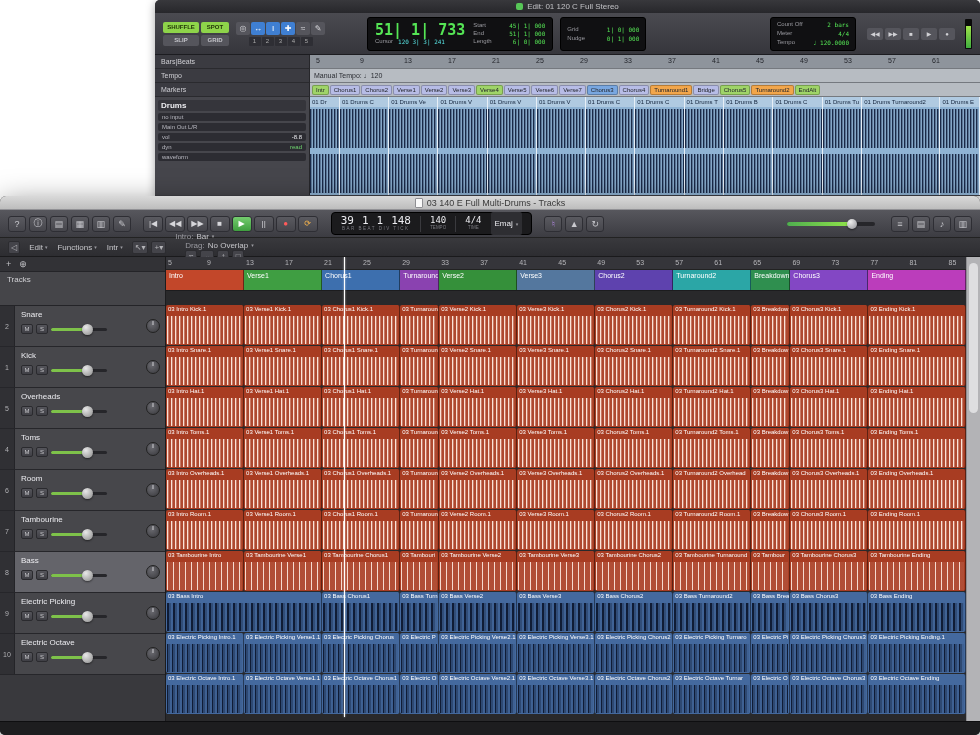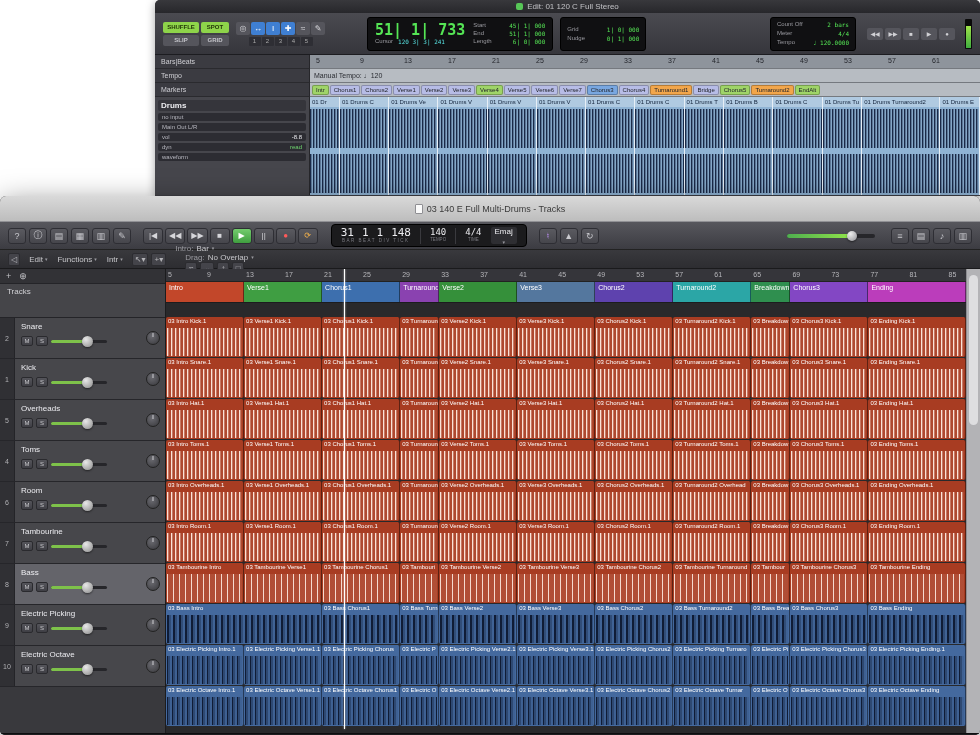--- a/index.html
+++ b/index.html
@@ -52,39 +52,39 @@
 .pt-regions{display:flex;height:100%;}
 .pt-region{position:relative;border-right:1px solid #e6eef6;overflow:hidden;}
 .pt-region-label{display:block;font-size:6px;color:#14243c;background:rgba(255,255,255,.3);white-space:nowrap;overflow:hidden;padding:0 2px;height:10px;line-height:10px;}
 .pt-wave{position:absolute;left:0;right:0;top:12px;bottom:2px;background:
  repeating-linear-gradient(90deg,rgba(16,30,60,.92) 0 1px,rgba(16,30,60,.4) 1px 2px,rgba(16,30,60,.08) 2px 3px),
  repeating-linear-gradient(90deg,rgba(16,30,60,.92) 0 1px,rgba(16,30,60,.4) 1px 2px,rgba(16,30,60,.08) 2px 3px);
  background-size:100% 47%,100% 47%;background-position:0 0,0 100%;background-repeat:no-repeat;}
 
 
 #lg{position:absolute;left:0;top:196px;width:980px;height:539px;border-radius:6px 6px 5px 5px;box-shadow:0 8px 30px rgba(0,0,0,.5);background:#2b2b2d;overflow:hidden;}
-.lg-title{height:26px;background:linear-gradient(#d9d9d9,#bdbdbd);display:flex;align-items:center;justify-content:center;gap:4px;font-size:9px;color:#3a3a3a;border-bottom:1px solid #919195;}
+.lg-title{height:14px;background:linear-gradient(#d9d9d9,#bdbdbd);display:flex;align-items:center;justify-content:center;gap:4px;font-size:9px;color:#3a3a3a;border-bottom:1px solid #919195;}
 .lg-title .doc{width:8px;height:10px;background:#fafafa;border:1px solid #8f8f93;border-radius:1px;}
 .lg-toolbar{height:28px;background:linear-gradient(#57575d,#3c3c42);display:flex;align-items:center;padding:0 8px;gap:4px;border-bottom:1px solid #222;}
 .lg-ticon{width:18px;height:16px;display:flex;align-items:center;justify-content:center;color:#c9c9ce;font-size:9px;background:linear-gradient(#5a5a60,#46464c);border:1px solid #2e2e34;border-radius:3px;}
 .lg-ticon.purple{color:#b48ae8;}
 .lg-trans{display:flex;gap:2px;align-items:center;margin-left:8px;}
 .lg-tbtn{min-width:20px;height:16px;padding:0 3px;display:flex;align-items:center;justify-content:center;color:#d6d6da;font-size:8px;background:linear-gradient(#5a5a60,#46464c);border:1px solid #2e2e34;border-radius:3px;}
 .lg-tbtn.play{background:linear-gradient(#74cc6e,#3f9e3f);color:#fff;}
 .lg-tbtn.rec{color:#ff5a5a;}
 .lg-tbtn.cyc{color:#ffb84a;}
 .lg-lcd{background:#1b1b1d;border:1px solid #000;border-radius:4px;height:23px;display:flex;align-items:center;padding:0 9px;gap:9px;margin-left:9px;}
 .lg-pos{display:flex;flex-direction:column;align-items:center;line-height:1;}
 .lg-pos-nums{display:flex;gap:8px;font-family:"DejaVu Sans Mono",monospace;font-size:11px;color:#ececf0;}
 .lg-pos-cap{font-size:4.5px;color:#7a7a80;letter-spacing:1.5px;margin-top:1px;}
 .lg-lcd-div{width:1px;height:16px;background:#3a3a3e;}
 .lg-lcd-cell{display:flex;flex-direction:column;align-items:center;line-height:1;}
 .lg-lcd-cell b{font-size:9px;color:#ececf0;font-weight:normal;font-family:"DejaVu Sans Mono",monospace;}
 .lg-lcd-cell span{font-size:4.5px;color:#7a7a80;margin-top:1px;}
-.lg-key{display:flex;align-items:center;gap:3px;background:#2e2e32;border-radius:2px;padding:0 4px;height:17px;color:#ececf0;font-size:8px;flex-direction:column;}
+.lg-key{display:flex;align-items:center;gap:3px;background:#2e2e32;border-radius:2px;padding:0 4px;height:23px;color:#ececf0;font-size:8px;}
 .lg-key .car{font-size:5px;color:#9a9aa0;}
 .lg-vol{display:flex;align-items:center;gap:5px;margin-left:auto;}
 .lg-vol .bar{width:88px;height:4px;background:#26262a;border-radius:2px;position:relative;}
 .lg-vol .fill{position:absolute;left:0;top:0;bottom:0;width:72%;background:linear-gradient(90deg,#4fae4f,#8fe34a);border-radius:2px;}
 .lg-vol .knob{position:absolute;left:68%;top:-3px;width:10px;height:10px;border-radius:50%;background:radial-gradient(circle at 35% 30%,#eee,#909095);box-shadow:0 1px 2px rgba(0,0,0,.5);}
 .lg-right-icons{display:flex;gap:3px;margin-left:12px;}
 .lg-ctrl{height:19px;background:linear-gradient(#39393d,#2d2d31);border-bottom:1px solid #1a1a1c;display:flex;align-items:center;padding:0 8px;gap:9px;font-size:8px;color:#c6c6ca;}
 .lg-cicon{color:#b4b4b8;font-size:8px;display:flex;align-items:center;justify-content:center;min-width:12px;height:13px;background:#44444a;border:1px solid #2c2c30;border-radius:2px;padding:0 2px;}
 .lg-menu{display:flex;align-items:center;gap:2px;cursor:default;}
 .lg-menu .car,.lg-dd .car{font-size:5px;color:#9a9aa0;}
@@ -375,21 +375,21 @@
           <div class="lg-tbtn">▶▶</div>
           <div class="lg-tbtn">■</div>
           <div class="lg-tbtn play">▶</div>
           <div class="lg-tbtn">||</div>
           <div class="lg-tbtn rec">●</div>
           <div class="lg-tbtn cyc">⟳</div>
         </div>
       <div class="lg-lcd">
         <div class="lg-pos">
           <div class="lg-pos-nums">
-            <span>31</span>
+            <span>39</span>
             <span>1</span>
             <span>1</span>
             <span>148</span>
           </div>
           <div class="lg-pos-cap">BAR BEAT DIV TICK</div>
         </div>
         <div class="lg-lcd-div"></div>
         <div class="lg-lcd-cell">
           <b>140</b>
           <span>TEMPO</span>

